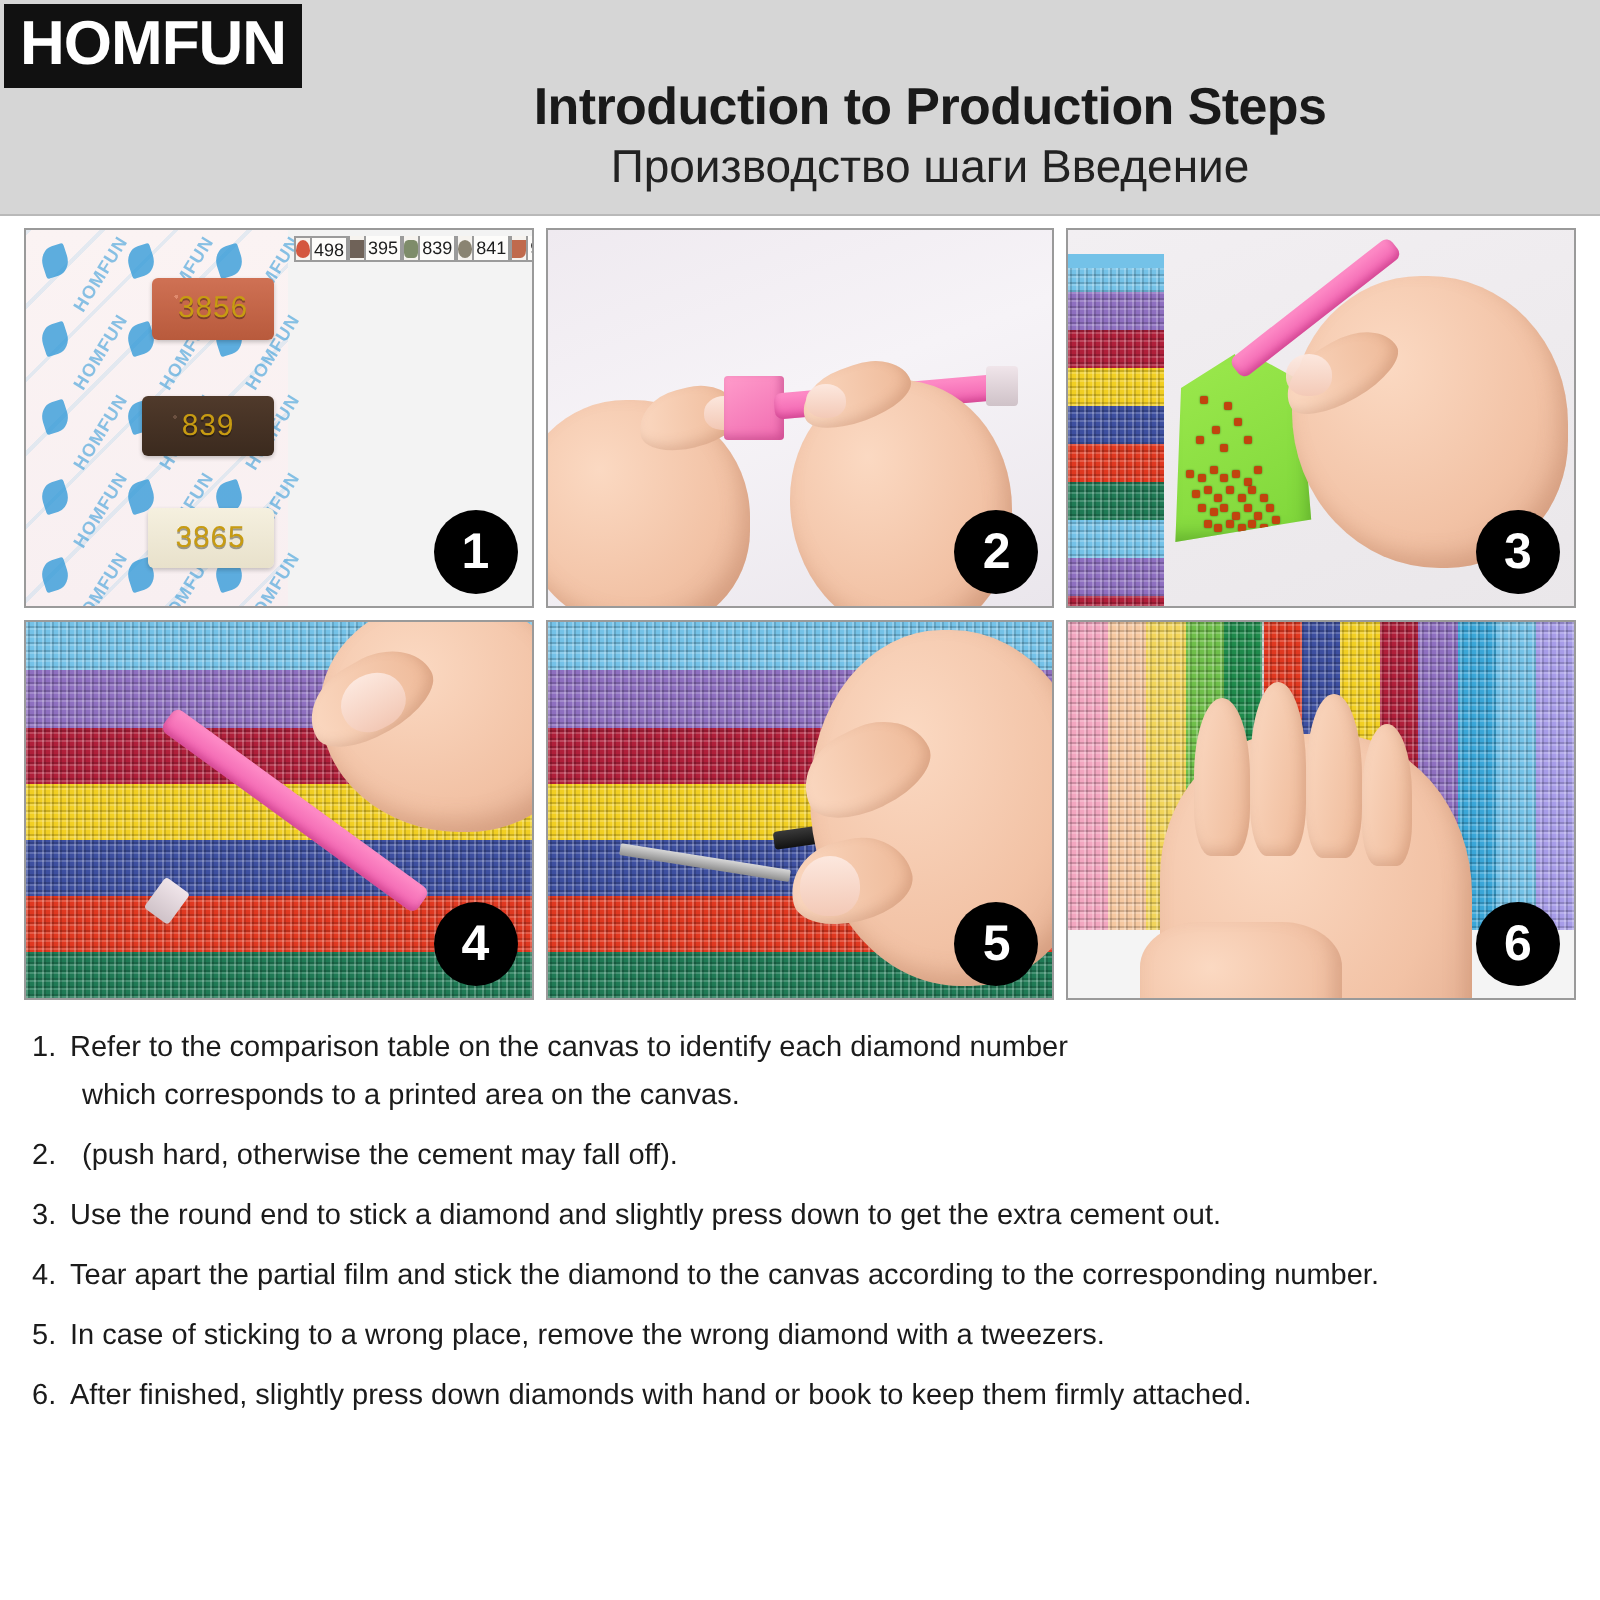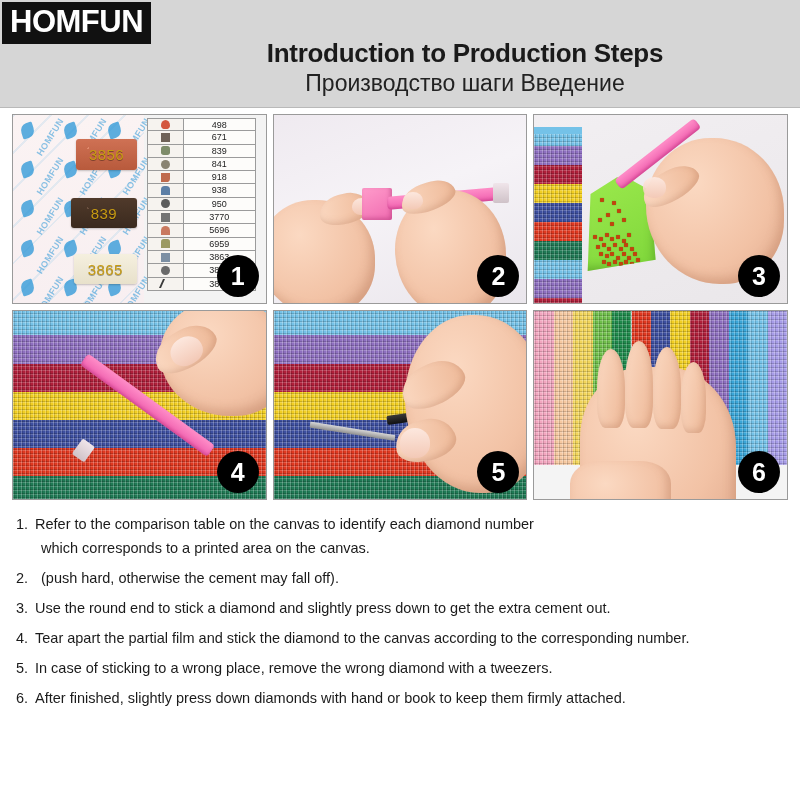--- a/index.html
+++ b/index.html
@@ -134,21 +134,21 @@
     font-size: 15px; font-weight: normal;
     color: #c79b12;
     text-shadow: 0 1px 0 rgba(0,0,0,.35);
     letter-spacing: .4px;
   }
   .chart {
     position: absolute;
     left: 53%; top: 3px;
     width: 43%;
     display: flex;
-    flex-direction: column;
+    flex-direction: row;
     background: rgba(255,255,255,.6);
   }
   .chart-row {
     display: flex;
     height: 13.3px;
     border-bottom: 1px solid #9b9b9b;
   }
   .chart-row:first-child { border-top: 1px solid #9b9b9b; }
   .chart-sym {
     width: 34%;
@@ -344,21 +344,21 @@
             <div class="chart-row">
               <div class="chart-sym">
                 <span class="glyph" style="background: rgb(212, 87, 63); border-radius: 50% / 60% 60% 40% 40%;"></span>
               </div>
               <div class="chart-num">498</div>
             </div>
             <div class="chart-row">
               <div class="chart-sym">
                 <span class="glyph" style="background: rgb(111, 98, 88); border-radius: 0px;"></span>
               </div>
-              <div class="chart-num">671</div>
+              <div class="chart-num">395</div>
             </div>
             <div class="chart-row">
               <div class="chart-sym">
                 <span class="glyph" style="background: rgb(126, 140, 106); border-radius: 30%;"></span>
               </div>
               <div class="chart-num">839</div>
             </div>
             <div class="chart-row">
               <div class="chart-sym">
                 <span class="glyph" style="background: rgb(138, 132, 114); border-radius: 50%;"></span>

